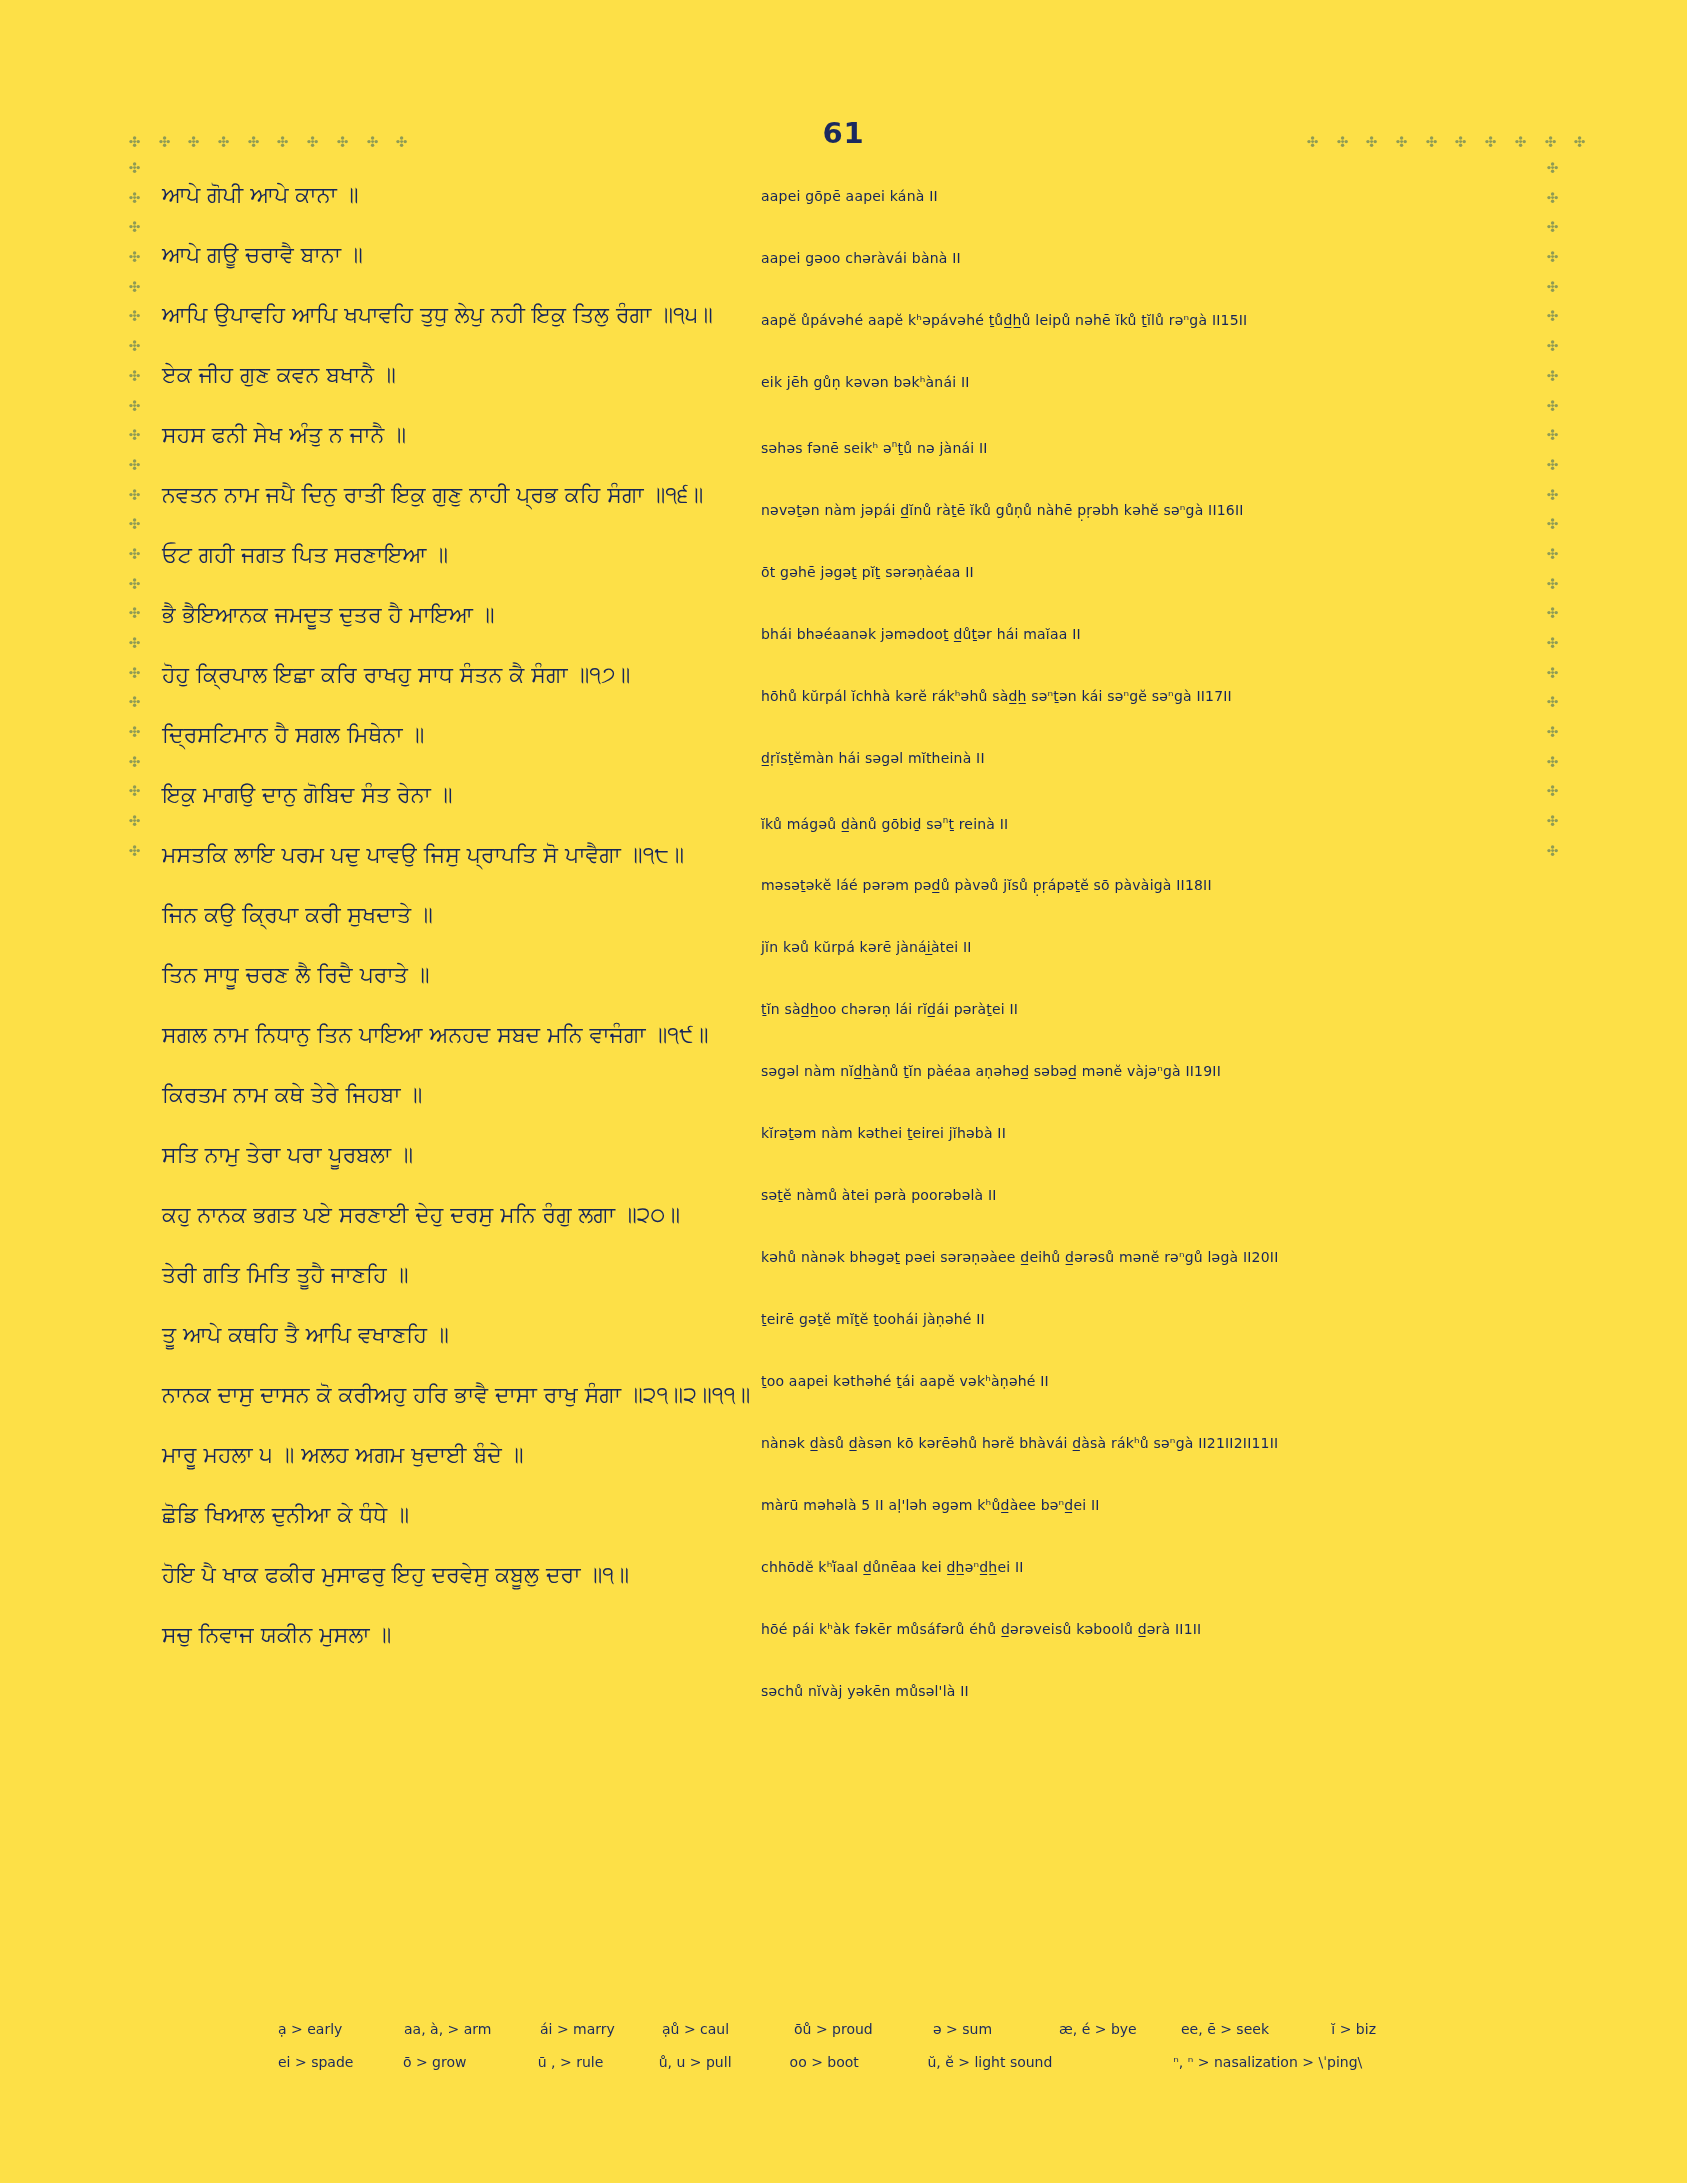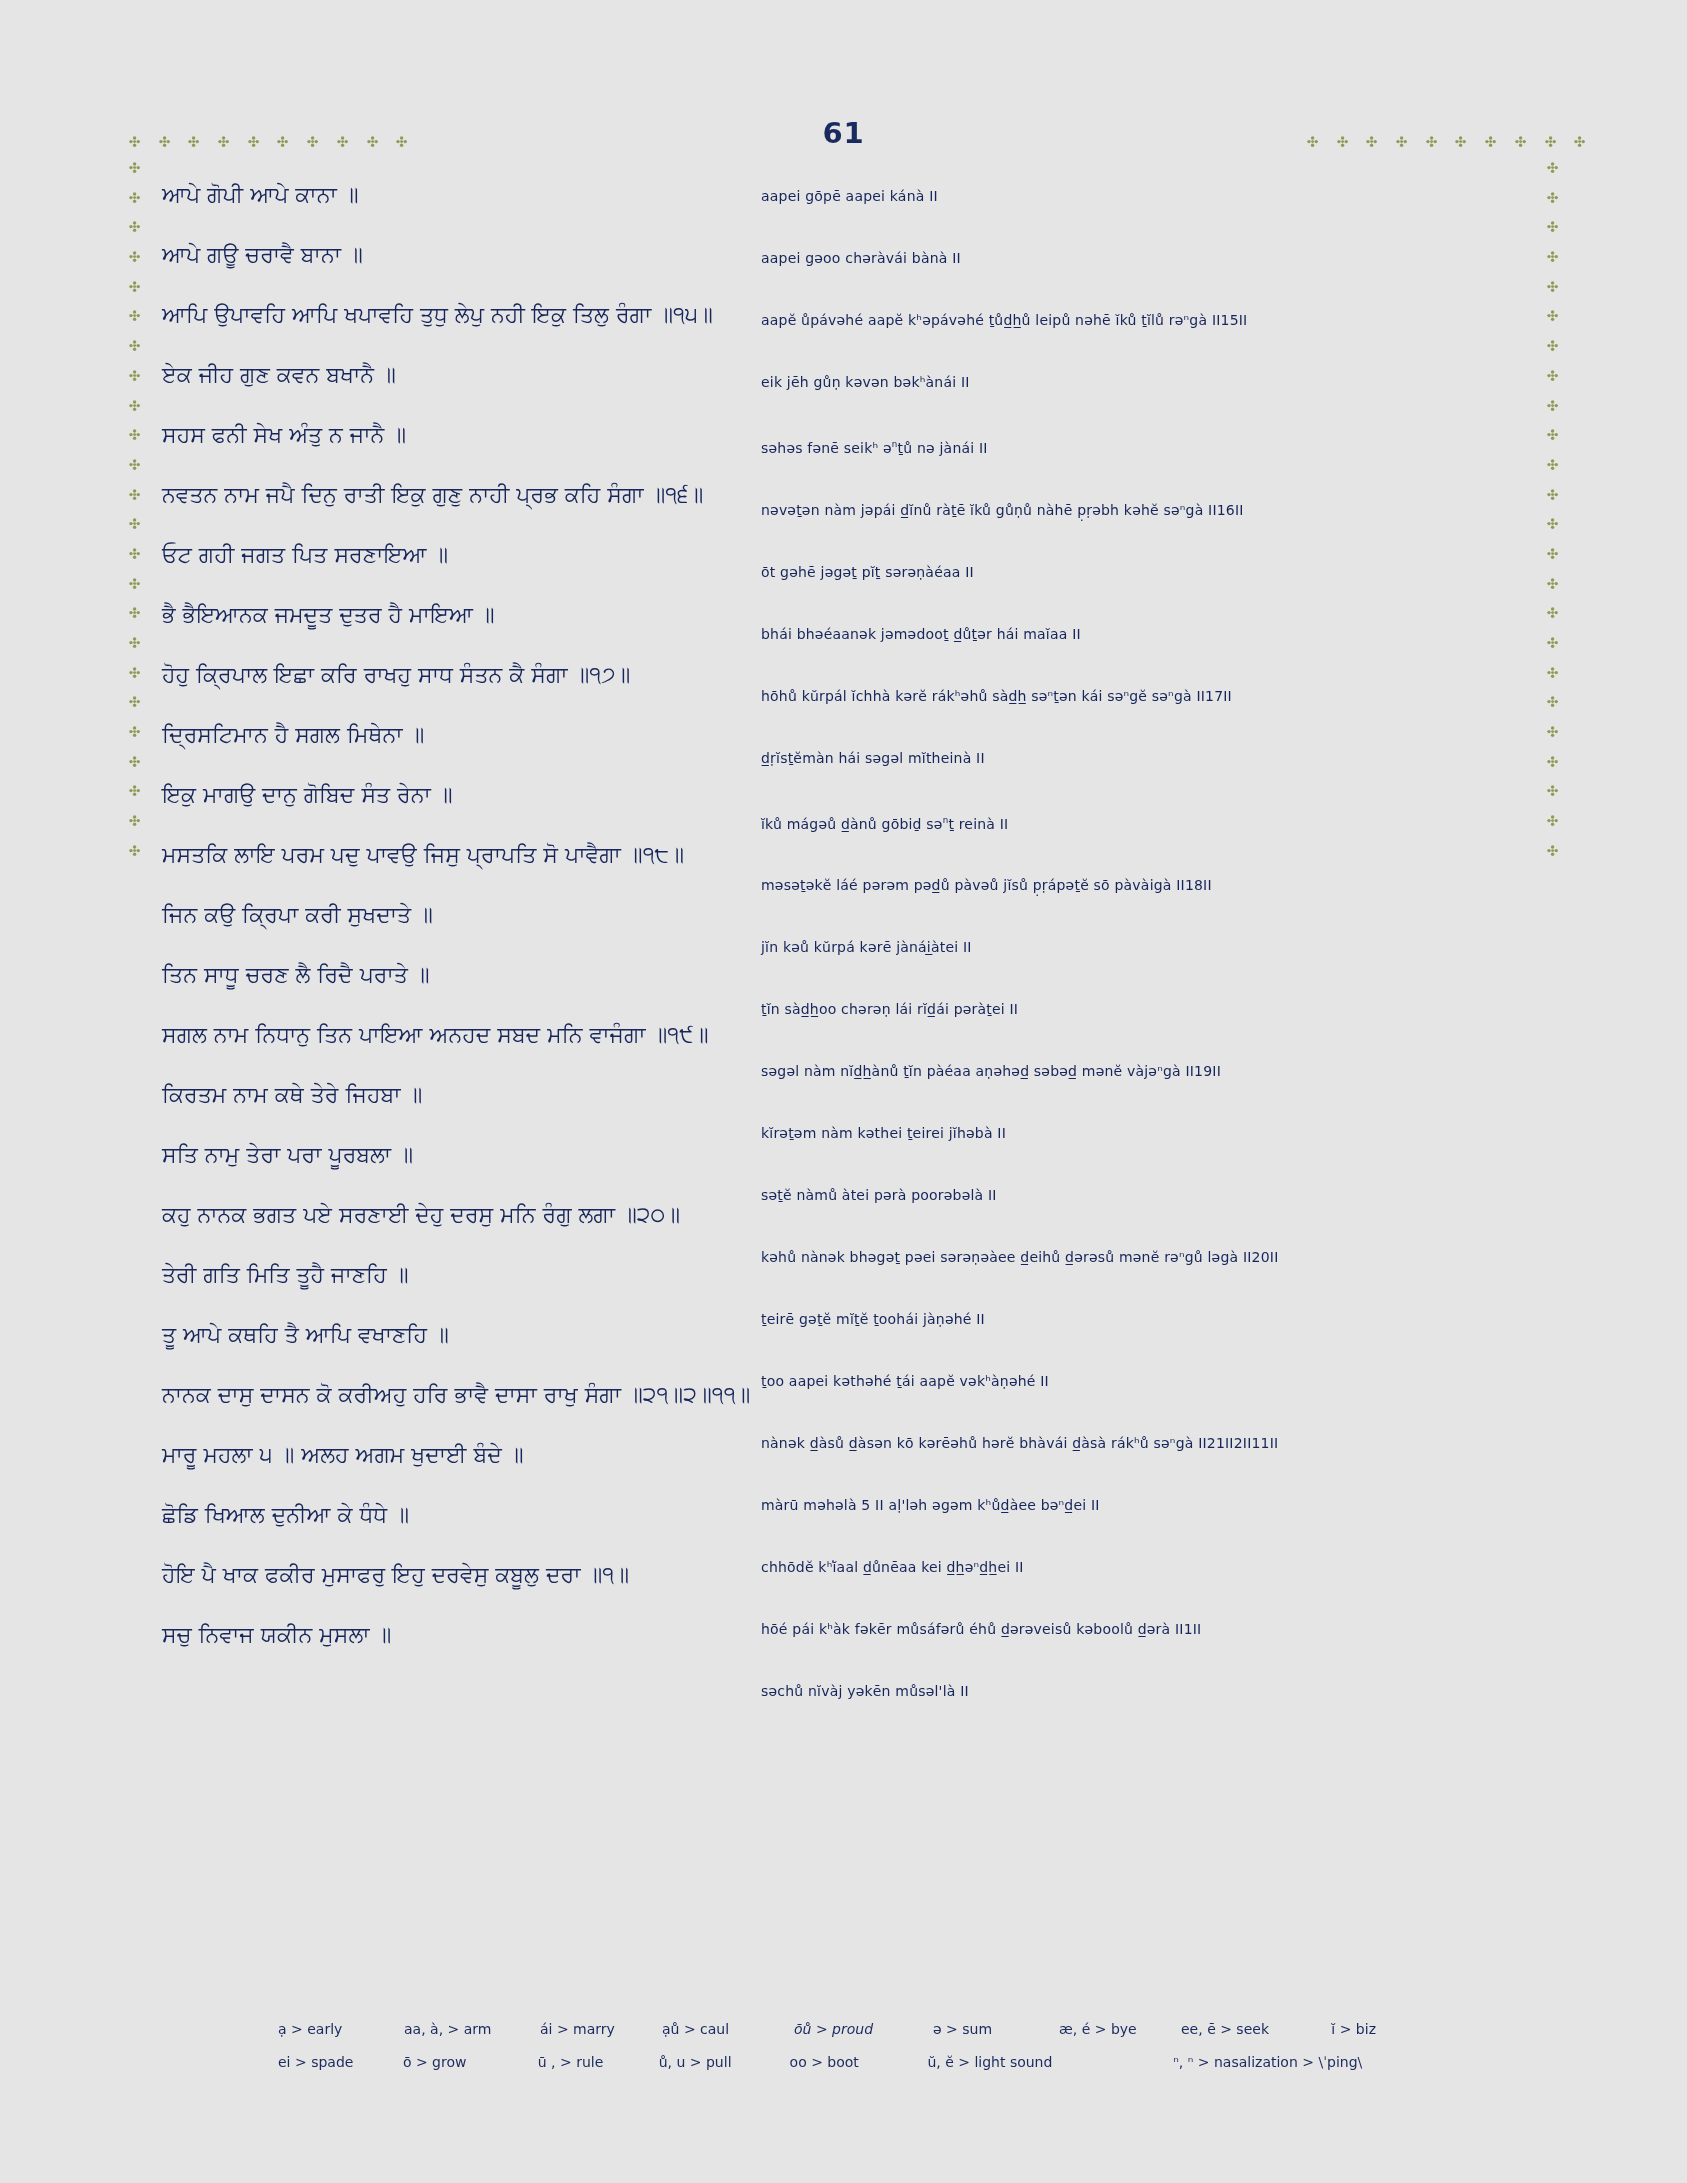--- a/index.html
+++ b/index.html
@@ -13,21 +13,21 @@
     font-family: "DejaVu Sans", sans-serif;
     color: #1b2a5e;
     position: relative;
     overflow: hidden;
   }
   .page {
     position: absolute;
     left: 0; top: 0;
     width: 1687px;
     height: 2183px;
-    background: #e5e5e5;
+    background: #fde047;
   }
   .page-number {
     position: absolute;
     top: 116px;
     left: 0;
     width: 1687px;
     text-align: center;
     font-size: 29px;
     font-weight: bold;
     color: #1b2a5e;
@@ -102,21 +102,21 @@
     display: flex;
     margin-bottom: 17px;
   }
   .legend-item {
     white-space: nowrap;
   }
   .legend-row.r1 .legend-item:nth-child(1) { width: 126px; }
   .legend-row.r1 .legend-item:nth-child(2) { width: 136px; }
   .legend-row.r1 .legend-item:nth-child(3) { width: 122px; }
   .legend-row.r1 .legend-item:nth-child(4) { width: 132px; }
-  .legend-row.r1 .legend-item:nth-child(5) { width: 139px; font-style: italic; }
+  .legend-row.r1 .legend-item:nth-child(5) { width: 139px; }
   .legend-row.r1 .legend-item:nth-child(6) { width: 126px; }
   .legend-row.r1 .legend-item:nth-child(7) { width: 122px; }
   .legend-row.r1 .legend-item:nth-child(8) { width: 116px; }
   .legend-row.r1 .legend-item:nth-child(9) { width: 79px; text-align: right; }
 
   .legend-row.r2 .legend-item:nth-child(1) { width: 126px; }
   .legend-row.r2 .legend-item:nth-child(2) { width: 136px; }
   .legend-row.r2 .legend-item:nth-child(3) { width: 122px; }
   .legend-row.r2 .legend-item:nth-child(4) { width: 132px; }
   .legend-row.r2 .legend-item:nth-child(5) { width: 139px; }

